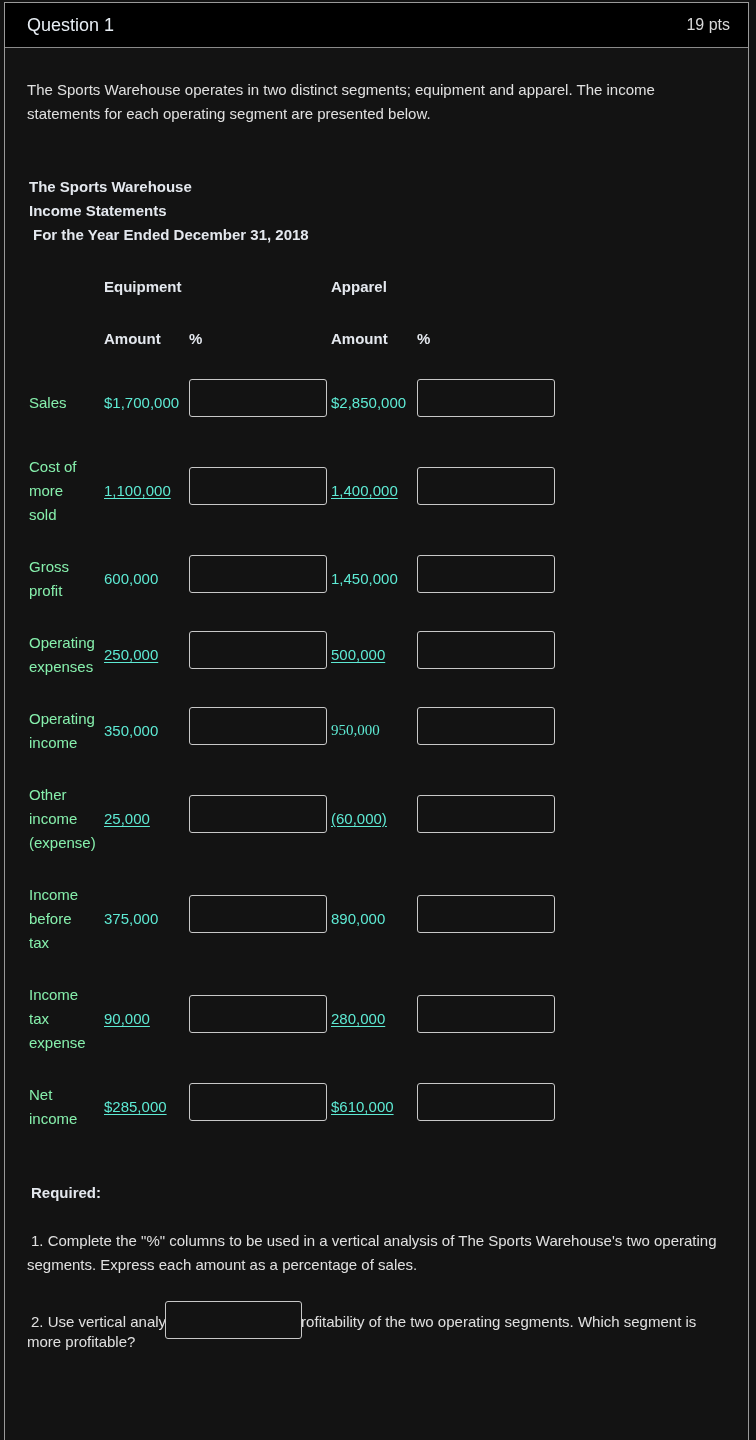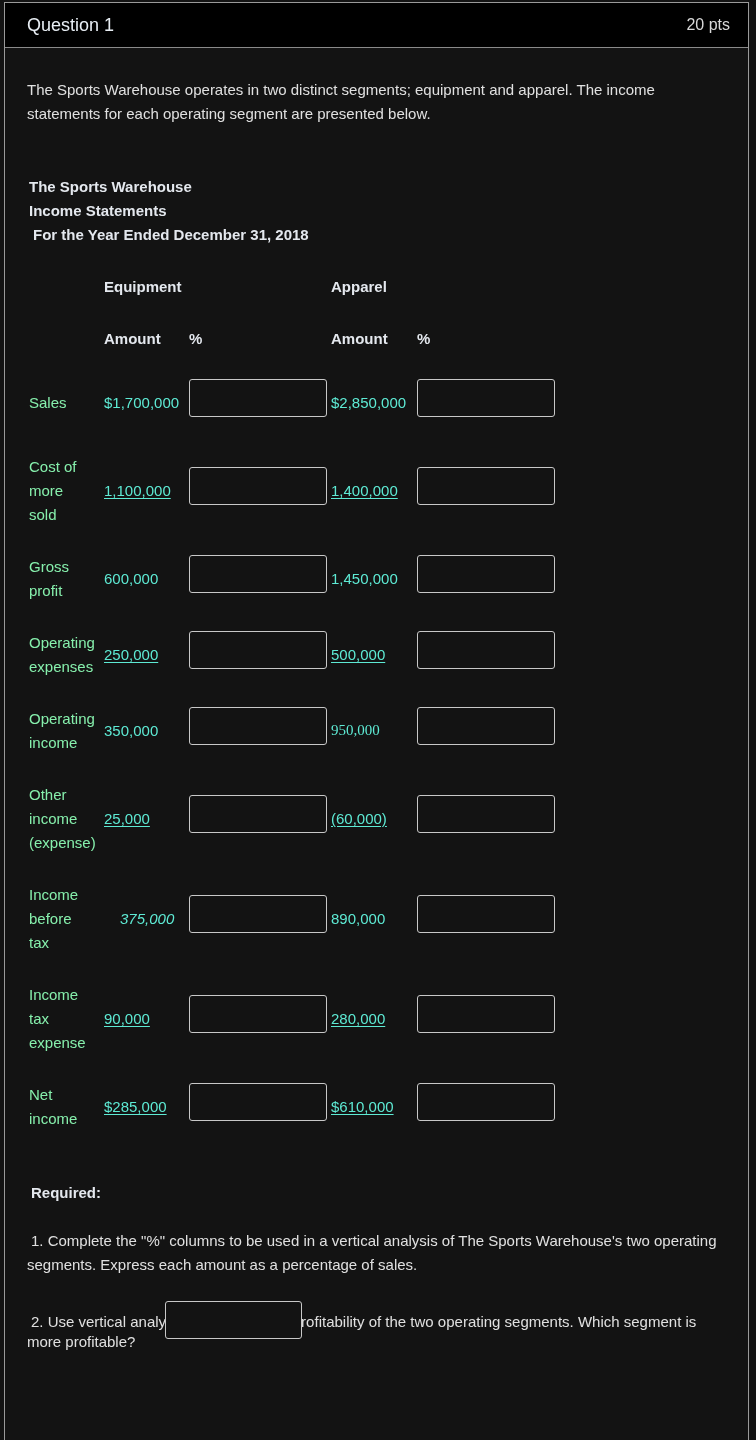--- a/index.html
+++ b/index.html
@@ -24,21 +24,21 @@
   .answer-input { position:absolute; left:165px; top:1301px; width:137px; height:38px; box-sizing:border-box;
                   background:#131313; border:1px solid #c8c8c8; border-radius:3px; color:#e6e6e6;
                   font-size:15px; padding:0 6px; outline:none; font-family:"Liberation Sans", sans-serif; }
 </style>
 </head>
 <body>
 
 <div class="frame" data-name="question-card">
   <div class="header" data-name="question-header">
     <span class="title" data-name="question-title">Question 1</span>
-    <span class="pts" data-name="question-points">20 pts</span>
+    <span class="pts" data-name="question-points">19 pts</span>
   </div>
 </div>
 
 <div class="intro" data-name="intro-text">The Sports Warehouse operates in two distinct segments; equipment and apparel. The income statements for each operating segment are presented below.</div>
 
 <div class="abs bold" style="left:29px;top:178px;" data-name="company-name">The Sports Warehouse</div>
 <div class="abs bold" style="left:29px;top:202px;" data-name="statement-title">Income Statements</div>
 <div class="abs bold" style="left:33px;top:226px;" data-name="statement-period">For the Year Ended December 31, 2018</div>
 
 <div class="abs bold" style="left:104px;top:278px;" data-name="segment-header-equipment">Equipment</div>
@@ -79,21 +79,21 @@
 <div class="abs cell" style="left:331px;top:722px;font-family:Liberation Serif, serif;" data-name="apparel-amount-operating-income">950,000</div>
 <input class="pct-input" style="left: 417px; top: 707px;" data-name="apparel-pct-operating-income-input" value="">
 
 <div class="lbl" style="top:783px;" data-name="row-label-other-income">Other income (expense)</div>
 <div class="abs cell u" style="left:104px;top:810px;" data-name="equipment-amount-other-income">25,000</div>
 <input class="pct-input" style="left: 189px; top: 795px;" data-name="equipment-pct-other-income-input" value="">
 <div class="abs cell u" style="left:331px;top:810px;" data-name="apparel-amount-other-income">(60,000)</div>
 <input class="pct-input" style="left: 417px; top: 795px;" data-name="apparel-pct-other-income-input" value="">
 
 <div class="lbl" style="top:883px;width:60px;" data-name="row-label-income-before-tax">Income before tax</div>
-<div class="abs cell" style="left:120px;top:910px;font-style:italic;" data-name="equipment-amount-income-before-tax">375,000</div>
+<div class="abs cell" style="left:104px;top:910px;" data-name="equipment-amount-income-before-tax">375,000</div>
 <input class="pct-input" style="left: 189px; top: 895px;" data-name="equipment-pct-income-before-tax-input" value="">
 <div class="abs cell" style="left:331px;top:910px;" data-name="apparel-amount-income-before-tax">890,000</div>
 <input class="pct-input" style="left: 417px; top: 895px;" data-name="apparel-pct-income-before-tax-input" value="">
 
 <div class="lbl" style="top:983px;width:62px;" data-name="row-label-income-tax-expense">Income tax expense</div>
 <div class="abs cell u" style="left:104px;top:1010px;" data-name="equipment-amount-income-tax-expense">90,000</div>
 <input class="pct-input" style="left: 189px; top: 995px;" data-name="equipment-pct-income-tax-expense-input" value="">
 <div class="abs cell u" style="left:331px;top:1010px;" data-name="apparel-amount-income-tax-expense">280,000</div>
 <input class="pct-input" style="left: 417px; top: 995px;" data-name="apparel-pct-income-tax-expense-input" value="">
 

